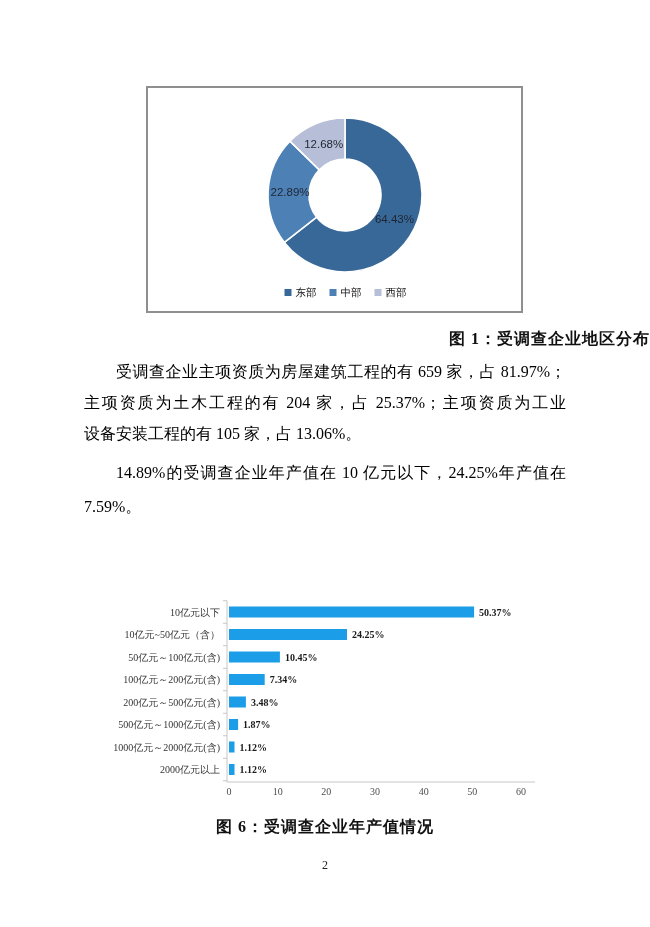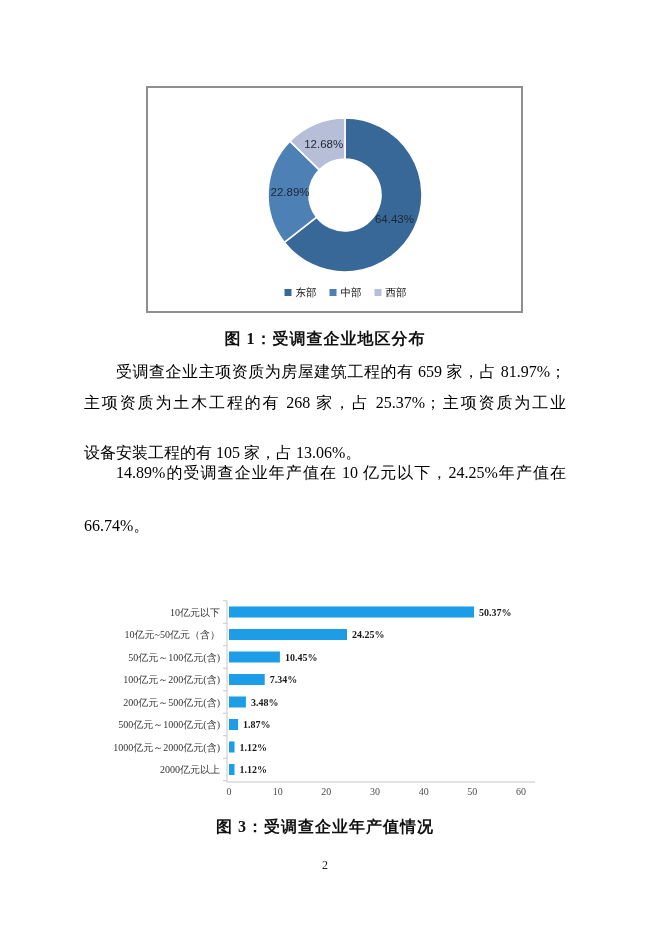--- a/index.html
+++ b/index.html
@@ -11,28 +11,28 @@
   .fig1-box{
     position:absolute;left:146px;top:86px;width:377px;height:227px;
     border:2px solid #8f8f8f;box-sizing:border-box;background:#ffffff;
   }
   .fig1-box svg{display:block;}
   
   .caption{
     position:absolute;left:0;width:650px;text-align:center;
     font-size:16px;font-weight:700;color:#111111;letter-spacing:1px;
   }
-  .caption1{top:329px;}
+  .caption1{top:329px;text-align:right;}
   .caption2{top:817px;}
   
   .para{position:absolute;left:84px;width:482px;font-size:16px;color:#000000;}
   .para1{top:356px;line-height:31px;}
   .para2{top:456px;line-height:34px;}
   .para-line{text-align:justify;text-align-last:justify;}
-  .para-line.last{text-align:right;text-align-last:left;margin-top:19px;}
+  .para-line.last{text-align:right;text-align-last:left;}
   .para-line.indent{text-indent:2em;}
   
   .fig2-wrap{position:absolute;left:95px;top:595px;width:460px;height:210px;}
   
   .page-number{
     position:absolute;left:0;top:858px;width:650px;text-align:center;
     font-size:12px;color:#222222;
   }
 </style>
 </head>
@@ -54,27 +54,27 @@
         <text x="192.5" y="208" font-family="&quot;Liberation Serif&quot;,&quot;DejaVu Serif&quot;,serif" font-size="10.5" fill="#111111">中部</text>
         <rect x="226.5" y="201" width="7" height="7" fill="#B6BED8"></rect>
         <text x="237.5" y="208" font-family="&quot;Liberation Serif&quot;,&quot;DejaVu Serif&quot;,serif" font-size="10.5" fill="#111111">西部</text>
       </svg>
   </div>
 
   <div class="caption caption1">图 1：受调查企业地区分布</div>
 
   <div class="para para1">
     <div class="para-line indent">受调查企业主项资质为房屋建筑工程的有 659 家，占 81.97%；</div>
-    <div class="para-line">主项资质为土木工程的有 268 家，占 25.37%；主项资质为工业</div>
+    <div class="para-line">主项资质为土木工程的有 204 家，占 25.37%；主项资质为工业</div>
     <div class="para-line last">设备安装工程的有 105 家，占 13.06%。</div>
   </div>
 
   <div class="para para2">
     <div class="para-line indent">14.89%的受调查企业年产值在 10 亿元以下，24.25%年产值在</div>
-    <div class="para-line last">66.74%。</div>
+    <div class="para-line last">7.59%。</div>
   </div>
 
   <div class="fig2-wrap">
     <svg id="bar-svg" width="460" height="210" viewBox="0 0 460 210">
         <line x1="132" y1="5.75" x2="132" y2="187" stroke="#C6C6C6" stroke-width="1"></line>
         <line x1="128" y1="5.75" x2="132" y2="5.75" stroke="#C6C6C6" stroke-width="1"></line>
         <line x1="128" y1="28.25" x2="132" y2="28.25" stroke="#C6C6C6" stroke-width="1"></line>
         <line x1="128" y1="50.75" x2="132" y2="50.75" stroke="#C6C6C6" stroke-width="1"></line>
         <line x1="128" y1="73.25" x2="132" y2="73.25" stroke="#C6C6C6" stroke-width="1"></line>
         <line x1="128" y1="95.75" x2="132" y2="95.75" stroke="#C6C6C6" stroke-width="1"></line>
@@ -110,16 +110,16 @@
         <text x="148.1" y="133" font-family="&quot;Liberation Serif&quot;,&quot;DejaVu Serif&quot;,serif" font-size="10" font-weight="700" fill="#1a1a1a">1.87%</text>
         <text x="125" y="155.5" text-anchor="end" font-family="&quot;Liberation Serif&quot;,&quot;DejaVu Serif&quot;,serif" font-size="10" fill="#333333">1000亿元～2000亿元(含)</text>
         <rect x="134" y="146.5" width="5.5" height="11" fill="#1B9DE8"></rect>
         <text x="144.5" y="155.5" font-family="&quot;Liberation Serif&quot;,&quot;DejaVu Serif&quot;,serif" font-size="10" font-weight="700" fill="#1a1a1a">1.12%</text>
         <text x="125" y="178" text-anchor="end" font-family="&quot;Liberation Serif&quot;,&quot;DejaVu Serif&quot;,serif" font-size="10" fill="#333333">2000亿元以上</text>
         <rect x="134" y="169" width="5.5" height="11" fill="#1B9DE8"></rect>
         <text x="144.5" y="178" font-family="&quot;Liberation Serif&quot;,&quot;DejaVu Serif&quot;,serif" font-size="10" font-weight="700" fill="#1a1a1a">1.12%</text>
       </svg>
   </div>
 
-  <div class="caption caption2">图 3：受调查企业年产值情况</div>
+  <div class="caption caption2">图 6：受调查企业年产值情况</div>
 
   <div class="page-number">2</div>
 </div>
 
 </body></html>

